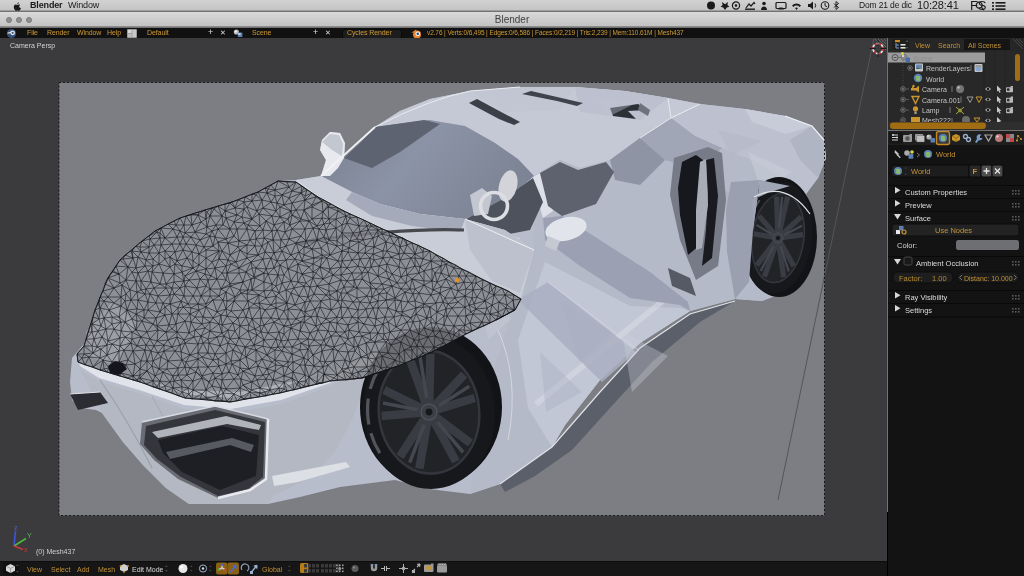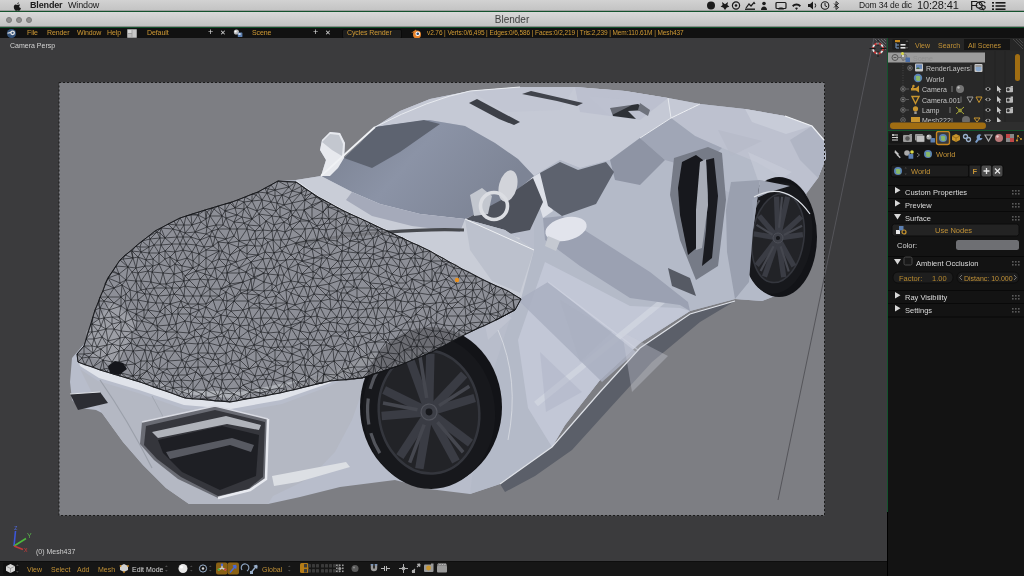--- a/index.html
+++ b/index.html
@@ -1,16 +1,16 @@
 <!DOCTYPE html>
 <html><head><meta charset="utf-8"><style>
 *{margin:0;padding:0;box-sizing:border-box;}
 html,body{width:1024px;height:576px;overflow:hidden;background:#000;font-family:"Liberation Sans",sans-serif;}
 .abs{position:absolute;}
-#root{position:relative;width:1024px;height:512px;background:#14532d;}
+#root{position:relative;width:1024px;height:512px;background:#737373;}
 
 #menubar{left:0;top:0;width:1024px;height:11px;background:linear-gradient(#d2d2d2,#c4c4c4);border-bottom:1px solid #9e9e9e;color:#1a1a1a;font-size:9px;}
 #menubar .t{position:absolute;top:0px;line-height:11px;letter-spacing:-0.15px;}
 
 #titlebar{left:0;top:12px;width:1024px;height:15px;background:linear-gradient(#d9d9d9,#c3c3c3);border-bottom:1px solid #8c8c8c;}
 .tl{position:absolute;top:5px;width:6px;height:6px;border-radius:50%;background:#8f8f8f;border:0.5px solid #7a7a7a;}
 #titlebar .title{position:absolute;top:1px;width:100%;text-align:center;font-size:10px;color:#404040;line-height:14px;}
 
 #infobar{left:0;top:28px;width:1024px;height:10px;background:#111;color:#cf9733;font-size:7px;letter-spacing:-0.1px;}
 #infobar .m{position:absolute;top:-1px;line-height:11px;color:#d09a34;}
@@ -45,21 +45,21 @@
         <path d="M56 10c0-2 1.3-3.4 3-3.4s3 1.4 3 3.4z"></path>
    <rect x="71" y="2.5" width="10" height="6" rx="1" fill="none" stroke="#1b1b1b" stroke-width="1.2"></rect>
         <path d="M73 9.5h6l-1.5-2h-3z"></path>
    <path d="M87 5.5a6 6 0 0 1 9 0l-1.4 1.4a4 4 0 0 0-6.2 0z M90 8a2.5 2.5 0 0 1 3 0l-1.5 2z"></path>
    <path d="M103 4v3h2l3 2.5v-8L105 4z"></path>
         <path d="M110 3.5a3.5 3.5 0 0 1 0 4" stroke="#1b1b1b" stroke-width="1" fill="none"></path>
    <circle cx="120" cy="5.5" r="3.8" fill="none" stroke="#1b1b1b" stroke-width="1.1"></circle>
         <path d="M120 3v2.7l2 1" stroke="#1b1b1b" stroke-width="1" fill="none"></path>
    <path d="M131 1.5l2.5 2-2.5 2v-4z M131 9.5l2.5-2-2.5-2v4z M129 3.5l4 4 M129 7.5l4-4" stroke="#1b1b1b" stroke-width="0.9" fill="none"></path>
  </svg>
- <span class="t" style="left:859px;font-size:8.5px;">Dom 34 de dic</span>
+ <span class="t" style="left:859px;font-size:8.5px;">Dom 21 de dic</span>
  <span class="t" style="left:917px;font-size:11px;">10:28:41</span>
  <span class="t" style="left:970px;font-size:13px;">FS</span>
  <svg class="abs" style="left:975px;top:1px" width="10" height="10" viewBox="0 0 10 10">
         <circle cx="4.2" cy="4.2" r="3" fill="none" stroke="#1b1b1b" stroke-width="1.2"></circle>
         <path d="M6.4,6.4L9,9" stroke="#1b1b1b" stroke-width="1.3"></path>
       </svg>
  <svg class="abs" style="left:992px;top:2px" width="14" height="8" viewBox="0 0 14 8" fill="#1b1b1b">
         <rect x="0" y="0" width="2" height="1.6"></rect>
         <rect x="3.5" y="0" width="10" height="1.6"></rect>
         <rect x="0" y="3.2" width="2" height="1.6"></rect>

